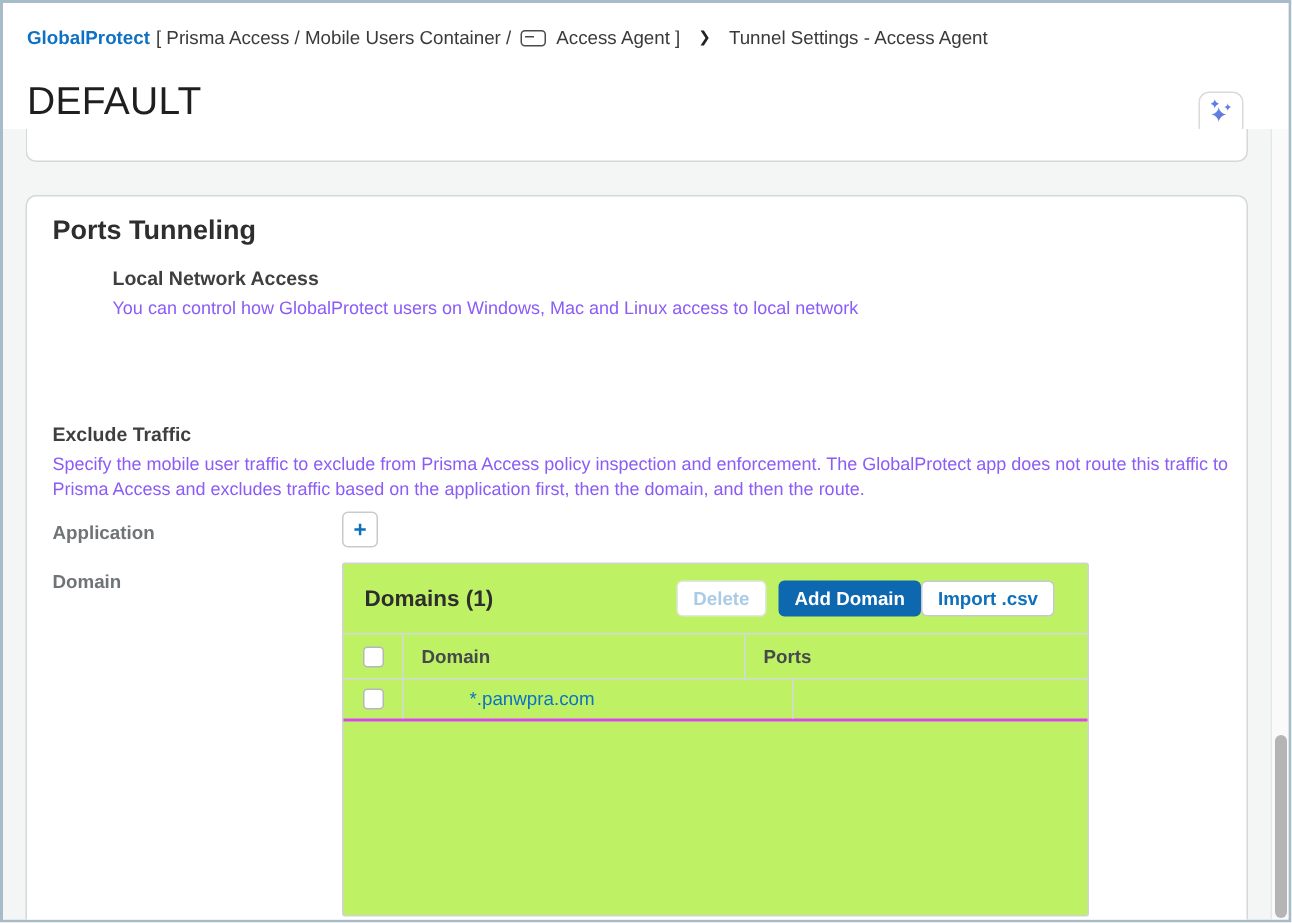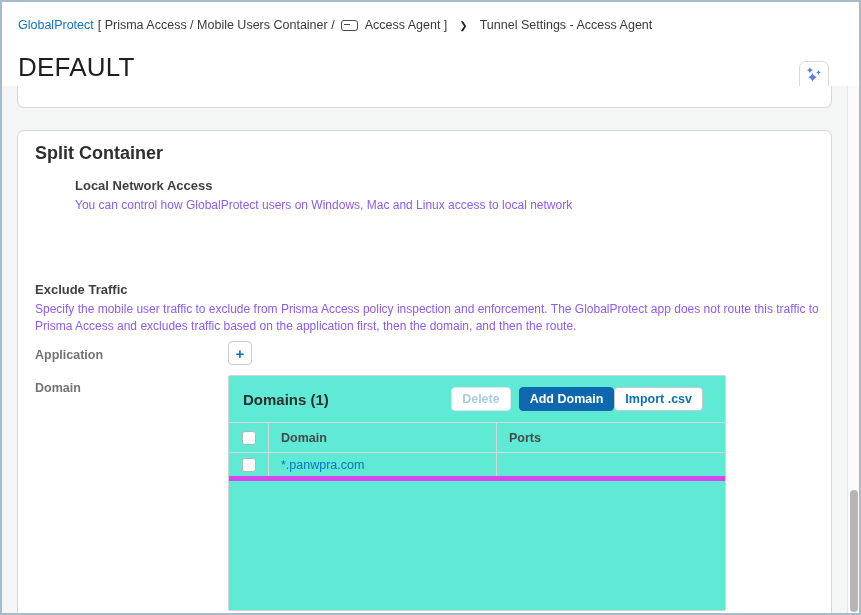--- a/index.html
+++ b/index.html
@@ -7,21 +7,21 @@
   body { font-family:"Liberation Sans","DejaVu Sans",sans-serif; color:#333; }
   .viewport {
     position:relative; width:861px; height:615px;
     border:2px solid #a7bbc8; background:#fff; overflow:hidden;
   }
 
   
   .header { position:absolute; left:0; top:0; width:857px; height:84px; background:#fff; }
   .breadcrumb { position:absolute; left:16px; top:16px; font-size:12.5px; color:#3a3a3a;
     display:flex; align-items:center; gap:4px; white-space:nowrap; }
-  .crumb-app { color:#0e72c4; cursor:pointer; }
+  .crumb-app { color:#0e72c4; cursor:pointer;font-weight:bold; }
   .crumb-ctx { color:#3a3a3a; }
   .container-icon { display:inline-block; width:17px; height:11px; border:1.4px solid #4a4a4a;
     border-radius:3px; position:relative; margin:0 3px 0 2px; vertical-align:-1px; }
   .container-icon::after { content:""; position:absolute; left:2px; top:3px; width:6px; height:1.6px; background:#4a4a4a; }
   .crumb-sep { font-size:10px; font-weight:bold; color:#222; margin:0 8px; }
   .page-title { position:absolute; left:16px; top:50px; font-size:26px; font-weight:500;
     color:#1f1f1f; letter-spacing:0.2px; }
   .ai-btn { position:absolute; left:797px; top:59px; width:30px; height:31px; background:#fff;
     border:1px solid #d8dadb; border-radius:7px; display:flex; align-items:center; justify-content:center; cursor:pointer; }
 
@@ -42,31 +42,31 @@
   .et { position:absolute; left:17px; top:151px; }
   .field-label { font-size:12.5px; font-weight:600; color:#6f7477; }
   .label-app { position:absolute; left:17px; top:217px; }
   .label-dom { position:absolute; left:17px; top:250px; }
   .plus-btn { position:absolute; left:210px; top:210px; width:24px; height:24px; background:#fff;
     border:1px solid #c7cbcd; border-radius:4px; color:#0d70bb; font-size:15px; font-weight:600;
     line-height:21px; text-align:center; cursor:pointer; }
 
   
   .domains-panel { position:absolute; left:210px; top:244px; width:498px; height:236px;
-    background:#5eead4; border:1px solid #cfd3d5; border-radius:2px; }
+    background:#bef264; border:1px solid #cfd3d5; border-radius:2px; }
   .dp-header { height:47px; display:flex; align-items:center; padding:0 14px; border-bottom:1px solid #d5d8d9; }
   .dp-title { font-size:15px; font-weight:600; color:#2e2e2e; flex:1; }
   .btn { height:24px; padding:0 10px; border-radius:4px; font-size:12.5px; font-weight:600;
     font-family:inherit; cursor:pointer; }
   .btn-delete { background:#fff; border:1px solid #e3e5e6; color:#a9cbe6; margin-right:8px; cursor:default;text-align:center; }
   .btn-import { background:#fff; border:1px solid #c5c9cb; color:#0d70bb; margin-right:8px; }
   .btn-add { background:#0d68af; border:1px solid #0d68af; color:#fff; }
   .tbl-row { display:flex; align-items:stretch; }
   .tbl-head { height:30px; border-bottom:1px solid #d5d8d9; }
-  .tbl-data { height:28px; border-bottom:5px solid #d946ef; }
+  .tbl-data { height:28px; border-bottom:2px solid #d946ef;gap:32px; }
   .col-chk { flex:0 0 40px; display:flex; align-items:center; justify-content:center; border-right:1px solid #d5d8d9; }
   .col-domain { flex:0 0 228px; display:flex; align-items:center; padding:0 12px; border-right:1px solid #d5d8d9; }
   .col-ports { flex:1; display:flex; align-items:center; padding:0 12px; }
   .th-text { font-size:12.5px; font-weight:600; color:#45494c; }
   .cell-link { font-size:12.5px; color:#0e72c4; cursor:pointer; }
 
   
   .scroll-track { position:absolute; left:845px; top:84px; width:12px; height:529px;
     background:#fafafa; border-left:1px solid #e4e6e7; }
   .scroll-thumb { position:absolute; left:2px; top:404px; width:8px; height:122px;
@@ -101,21 +101,21 @@
           <path fill="url(#sparkGrad)" d="M18 5 C18 6.7 19.8 8.5 21.5 8.5 C19.8 8.5 18 10.3 18 12 C18 10.3 16.2 8.5 14.5 8.5 C16.2 8.5 18 6.7 18 5 Z"></path>
         </svg>
       </span>
     </div>
   </div>
 
   <div class="content">
     <div class="card-partial"></div>
 
     <div class="card-main">
-      <div class="st-title">Split Container</div>
+      <div class="st-title">Ports Tunneling</div>
 
       <div class="lna">
         <div class="sec-title">Local Network Access</div>
         <div class="sec-desc">You can control how GlobalProtect users on Windows, Mac and Linux access to local network</div>
       </div>
 
 
       <div class="et">
         <div class="sec-title">Exclude Traffic</div>
         <div class="sec-desc">Specify the mobile user traffic to exclude from Prisma Access policy inspection and enforcement. The GlobalProtect app does not route this traffic to Prisma Access and excludes traffic based on the application first, then the domain, and then the route.</div>

